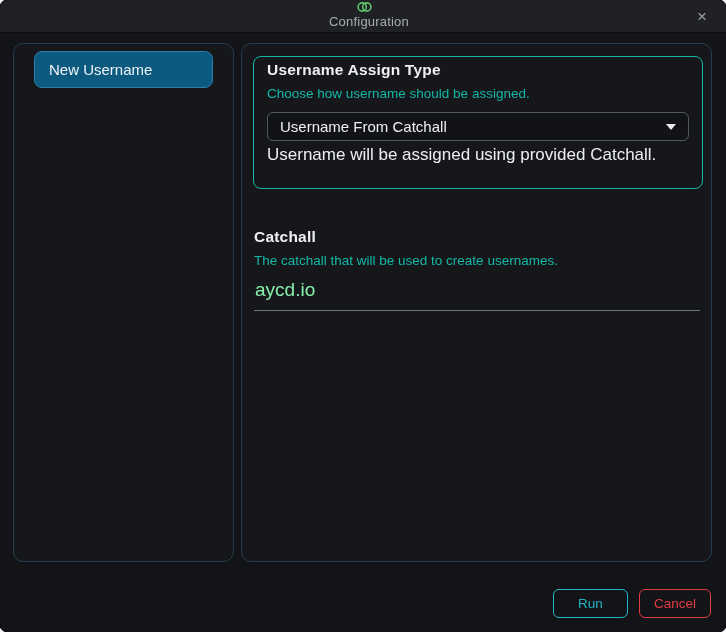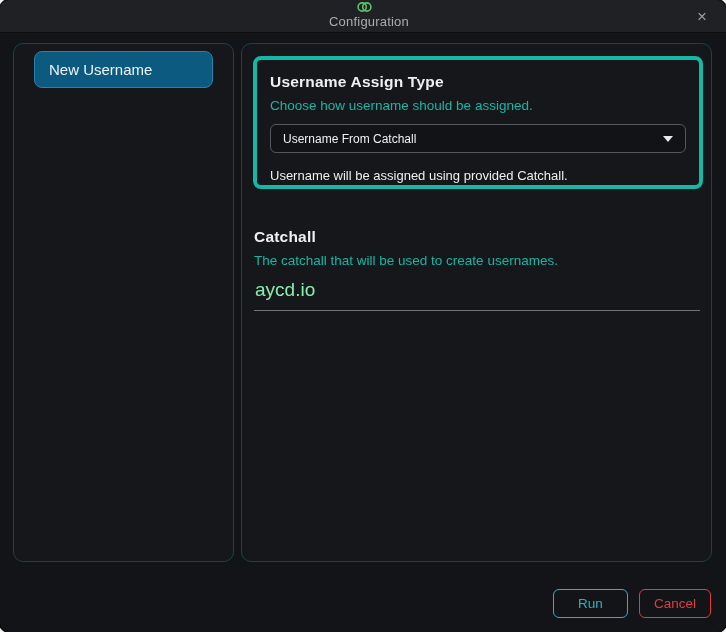--- a/index.html
+++ b/index.html
@@ -20,29 +20,29 @@
   
   .sidebar{position:absolute;left:13px;top:43px;width:221px;height:519px;box-sizing:border-box;
     background:#16171b;border:1px solid #20404f;border-radius:10px;padding:7px 20px;}
   .sidebar-item{height:37px;box-sizing:border-box;border-radius:8px;display:flex;align-items:center;
     padding-left:14px;font-size:15px;color:#edf3f6;cursor:pointer;}
   .sidebar-item.selected{background:#0d5a81;border:1px solid #2c81aa;}
   .panel{position:absolute;left:241px;top:43px;width:471px;height:519px;box-sizing:border-box;
     background:#16171b;border:1px solid #20404f;border-radius:10px;}
   
   .section-box{position:absolute;left:11px;top:12px;width:450px;height:133px;box-sizing:border-box;
-    border:4px solid #14b8a6;border-radius:8px;padding:13px 13px;}
+    border:1px solid #14b8a6;border-radius:8px;padding:4px 13px;}
   .h{font-size:15.5px;color:#eef0f2;font-weight:bold;letter-spacing:.2px;}
   .sub{font-size:13.5px;color:#14b8a6;margin-top:7px;}
   .select{margin-top:11px;height:29px;box-sizing:border-box;border:1px solid #54585e;border-radius:6px;
     display:flex;align-items:center;justify-content:space-between;padding:0 12px;cursor:pointer;
-    color:#eef0f2;font-size:12px;background:#121317;}
+    color:#eef0f2;font-size:15px;background:#121317;}
   .caret{width:0;height:0;border-left:5px solid transparent;border-right:5px solid transparent;
     border-top:6px solid #e8eaec;}
-  .note{margin-top:15px;font-size:13px;color:#eceef0;}
+  .note{margin-top:4px;font-size:17px;color:#eceef0;}
   
   .catchall{position:absolute;left:12px;right:12px;top:184px;}
   .underline-input{display:block;width:100%;margin-top:11px;background:transparent;border:none;
     border-bottom:1px solid #6f7277;color:#86efac;font-size:19px;padding:0 0 9px 1px;outline:none;
     font-family:Liberation Sans, sans-serif;}
   
   .btn{position:absolute;top:589px;height:29px;box-sizing:border-box;border-radius:6px;
     background:transparent;font-size:13.5px;cursor:pointer;font-family:"Liberation Sans", sans-serif;}
   .btn.run{left:553px;width:75px;border:1px solid #25b5c8;color:#25b5c8;}
   .btn.cancel{left:639px;width:72px;border:1px solid #e13c42;color:#e13c42;}

